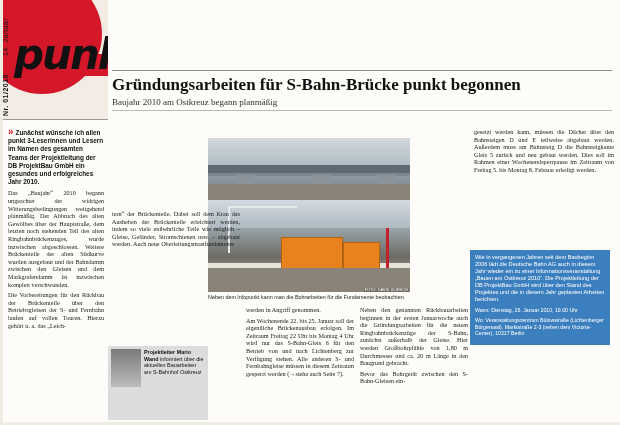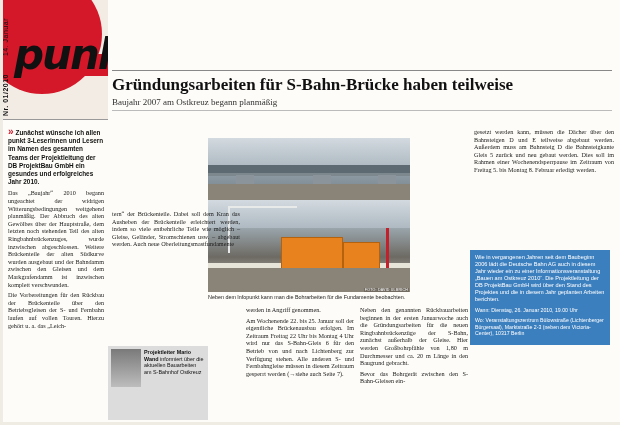--- a/index.html
+++ b/index.html
@@ -166,22 +166,22 @@
     <div class="red-blob"></div>
     <div class="red-bar"></div>
     <div class="wordmark">punkt</div>
     <div class="mast-date">14. Januar</div>
     <div class="mast-issue">Nr. 01/2010</div>
     <div class="mast-rule"></div>
   </div>
 
   <div class="headline-area">
     <div class="hrule" style="margin-bottom:4px;"></div>
-    <h1 class="headline">Gründungsarbeiten für S-Bahn-Brücke haben teilweise</h1>
-    <div class="subhead">Baujahr 2007 am Ostkreuz begann planmäßig</div>
+    <h1 class="headline">Gründungsarbeiten für S-Bahn-Brücke punkt begonnen</h1>
+    <div class="subhead">Baujahr 2010 am Ostkreuz begann planmäßig</div>
     <div class="hrule thin"></div>
   </div>
 
   <div class="photo-top">
     <div class="sky"></div>
     <div class="girder"></div>
     <div class="girder2"></div>
     <div class="pier" style="left:14%"></div>
     <div class="pier" style="left:52%"></div>
     <div class="pier" style="left:84%"></div>

